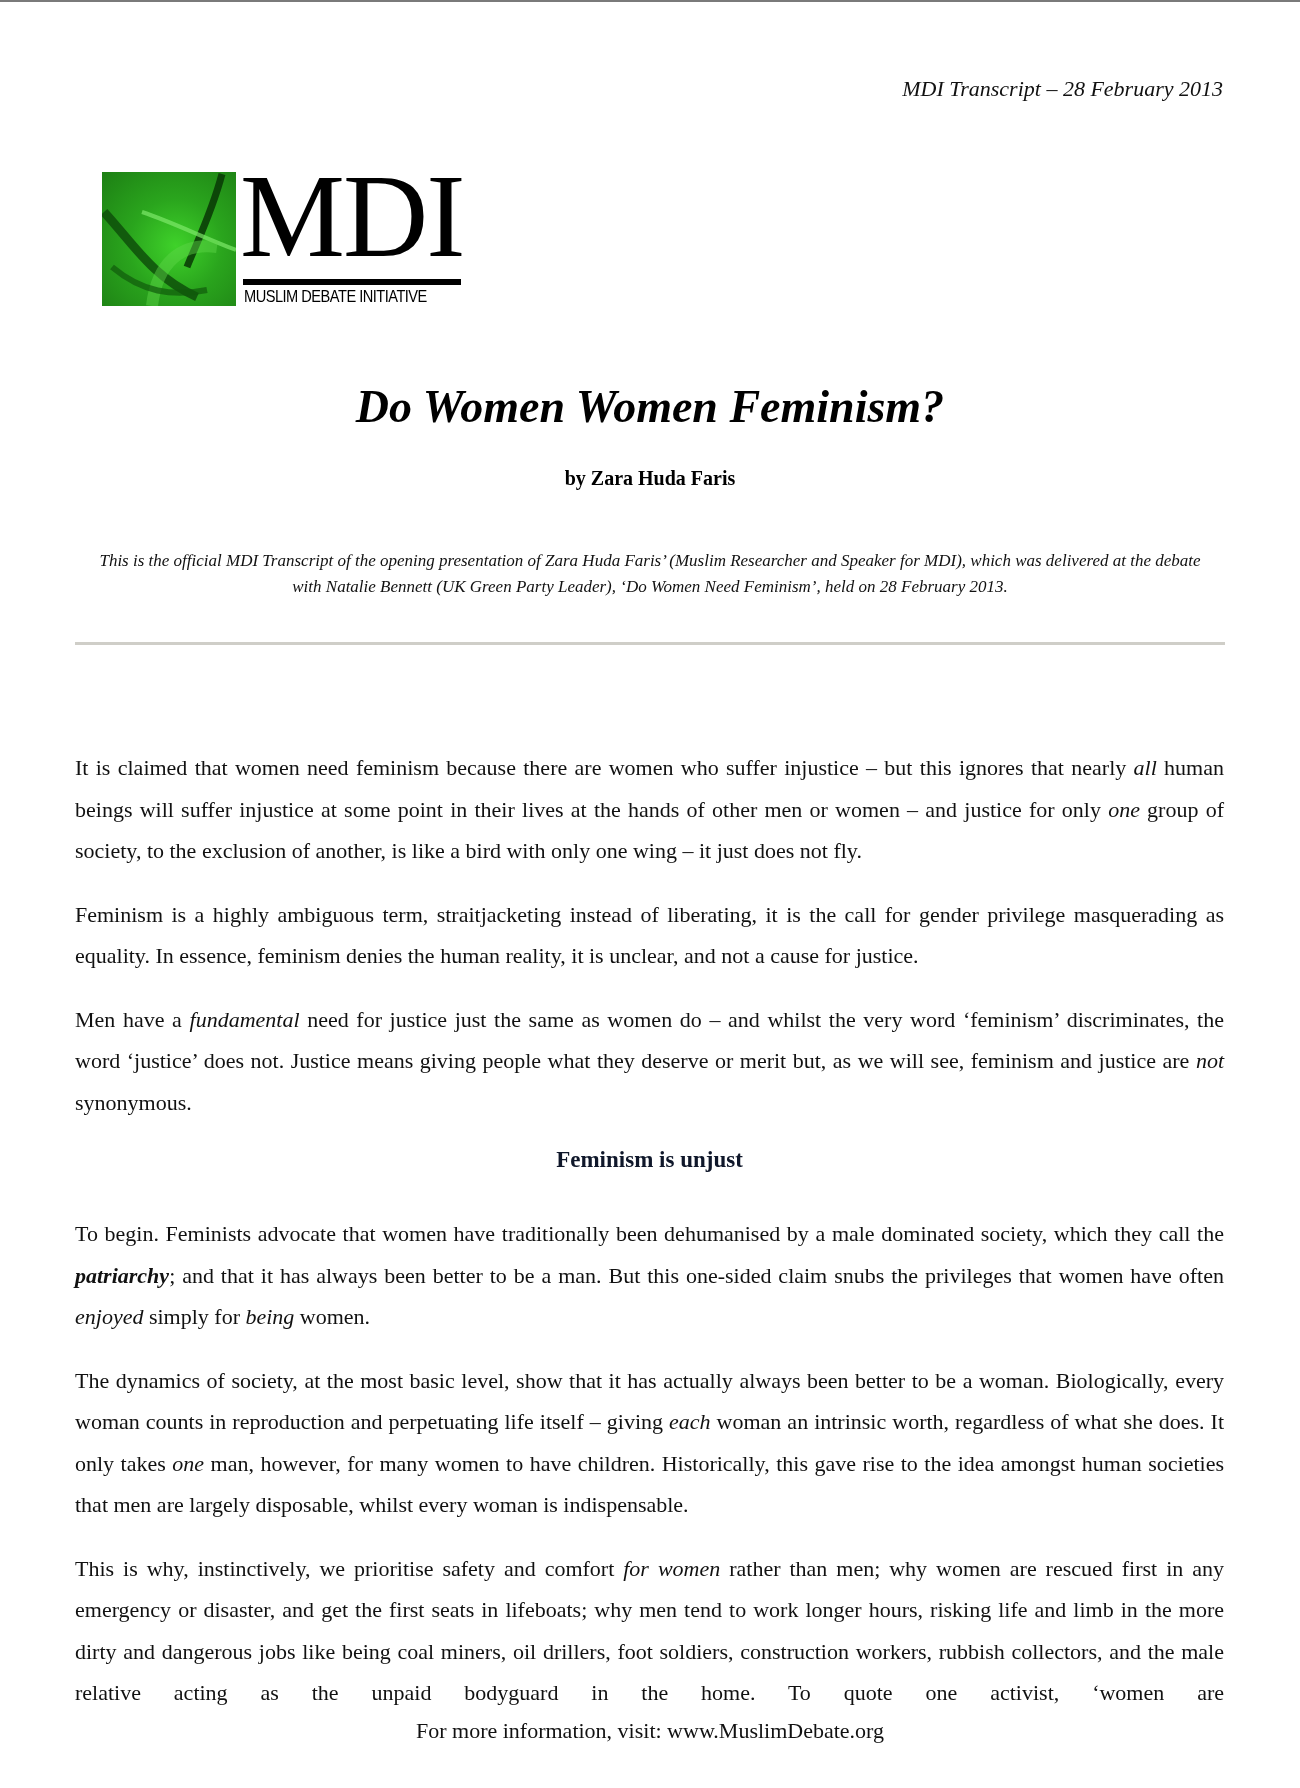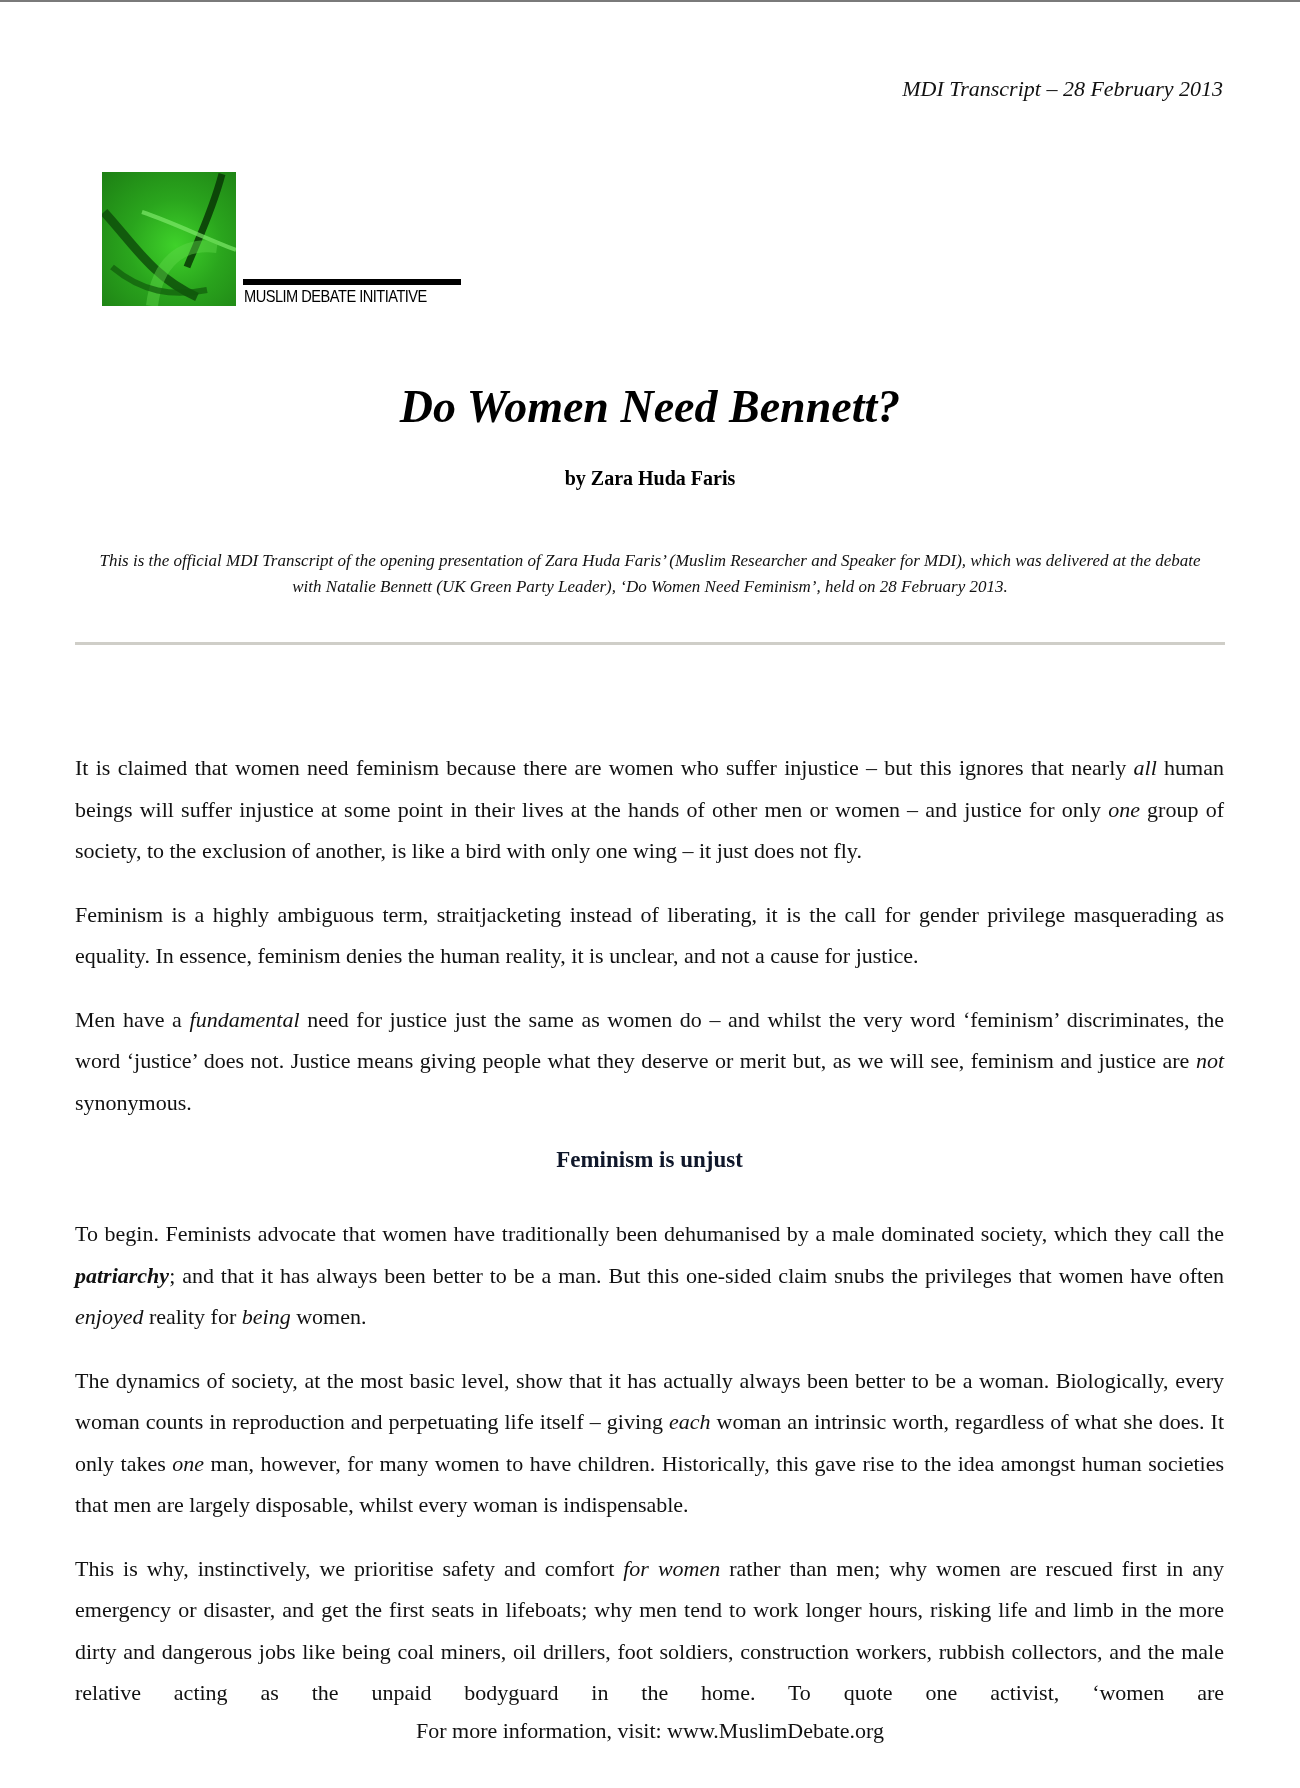--- a/index.html
+++ b/index.html
@@ -71,37 +71,38 @@
 <div class="logo">
   <div class="logo-square">
     <svg width="134" height="134" viewBox="0 0 134 134">
       <path d="M2 40 C 30 70, 50 105, 95 125" stroke="#0e4f0a" stroke-width="9" fill="none" opacity="0.85"></path>
       <path d="M120 2 C 110 40, 95 70, 85 95" stroke="#0a3d07" stroke-width="7" fill="none" opacity="0.9"></path>
       <path d="M40 40 C 70 50, 100 65, 134 78" stroke="#7ee86a" stroke-width="4" fill="none" opacity="0.7"></path>
       <path d="M50 134 C 55 90, 80 70, 115 75" stroke="#5fd84a" stroke-width="12" fill="none" opacity="0.45"></path>
       <path d="M10 95 C 40 120, 70 125, 105 118" stroke="#0f5a0b" stroke-width="6" fill="none" opacity="0.7"></path>
     </svg>
   </div>
+  <div class="logo-text">MDI</div>
   <div class="logo-bar"></div>
   <div class="logo-sub">MUSLIM DEBATE INITIATIVE</div>
 </div>
 
-<div class="title">Do Women Need Bennett?</div>
+<div class="title">Do Women Women Feminism?</div>
 <div class="byline">by Zara Huda Faris</div>
 <div class="intro">This is the official MDI Transcript of the opening presentation of Zara Huda Faris’ (Muslim Researcher and Speaker for MDI), which was delivered at the debate with Natalie Bennett (UK Green Party Leader), ‘Do Women Need Feminism’, held on 28 February 2013.</div>
 
 <div class="divider"></div>
 
 <div class="body-text">
   <div id="intro-paras">
       <p><span>It is claimed that women need feminism because there are women who suffer injustice – but this ignores that nearly </span><em>all</em><span> human beings will suffer injustice at some point in their lives at the hands of other men or women – and justice for only </span><em>one</em><span> group of society, to the exclusion of another, is like a bird with only one wing – it just does not fly.</span></p>
       <p><span>Feminism is a highly ambiguous term, straitjacketing instead of liberating, it is the call for gender privilege masquerading as equality. In essence, feminism denies the human reality, it is unclear, and not a cause for justice.</span></p>
       <p><span>Men have a </span><em>fundamental</em><span> need for justice just the same as women do – and whilst the very word ‘feminism’ discriminates, the word ‘justice’ does not. Justice means giving people what they deserve or merit but, as we will see, feminism and justice are </span><em>not</em><span> synonymous.</span></p>
     </div>
   <div class="section-heading">Feminism is unjust</div>
   <div id="section-paras">
-      <p><span>To begin. Feminists advocate that women have traditionally been dehumanised by a male dominated society, which they call the </span><b class="bi">patriarchy</b><span>; and that it has always been better to be a man. But this one-sided claim snubs the privileges that women have often </span><em>enjoyed</em><span> reality for </span><em>being</em><span> women.</span></p>
+      <p><span>To begin. Feminists advocate that women have traditionally been dehumanised by a male dominated society, which they call the </span><b class="bi">patriarchy</b><span>; and that it has always been better to be a man. But this one-sided claim snubs the privileges that women have often </span><em>enjoyed</em><span> simply for </span><em>being</em><span> women.</span></p>
       <p><span>The dynamics of society, at the most basic level, show that it has actually always been better to be a woman. Biologically, every woman counts in reproduction and perpetuating life itself – giving </span><em>each</em><span> woman an intrinsic worth, regardless of what she does. It only takes </span><em>one</em><span> man, however, for many women to have children. Historically, this gave rise to the idea amongst human societies that men are largely disposable, whilst every woman is indispensable.</span></p>
       <p class="last-cut"><span>This is why, instinctively, we prioritise safety and comfort </span><em>for women</em><span> rather than men; why women are rescued first in any emergency or disaster, and get the first seats in lifeboats; why men tend to work longer hours, risking life and limb in the more dirty and dangerous jobs like being coal miners, oil drillers, foot soldiers, construction workers, rubbish collectors, and the male relative acting as the unpaid bodyguard in the home. To quote one activist, ‘women are</span></p>
     </div>
 </div>
 
 <div class="footer">For more information, visit: www.MuslimDebate.org</div>
 
 </body></html>

